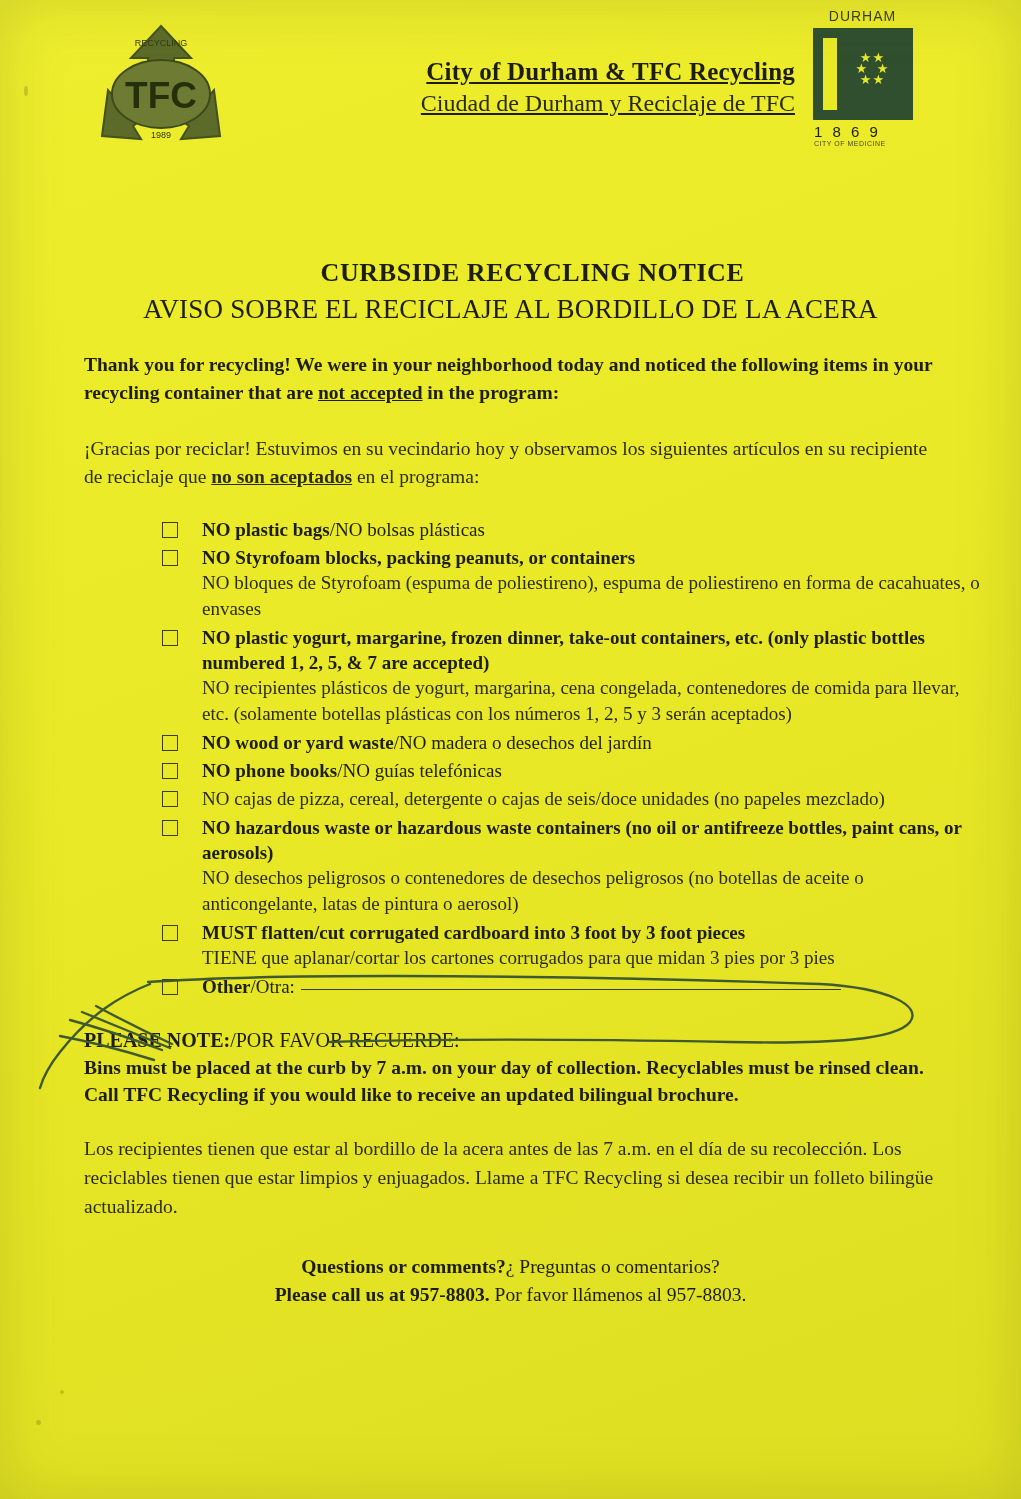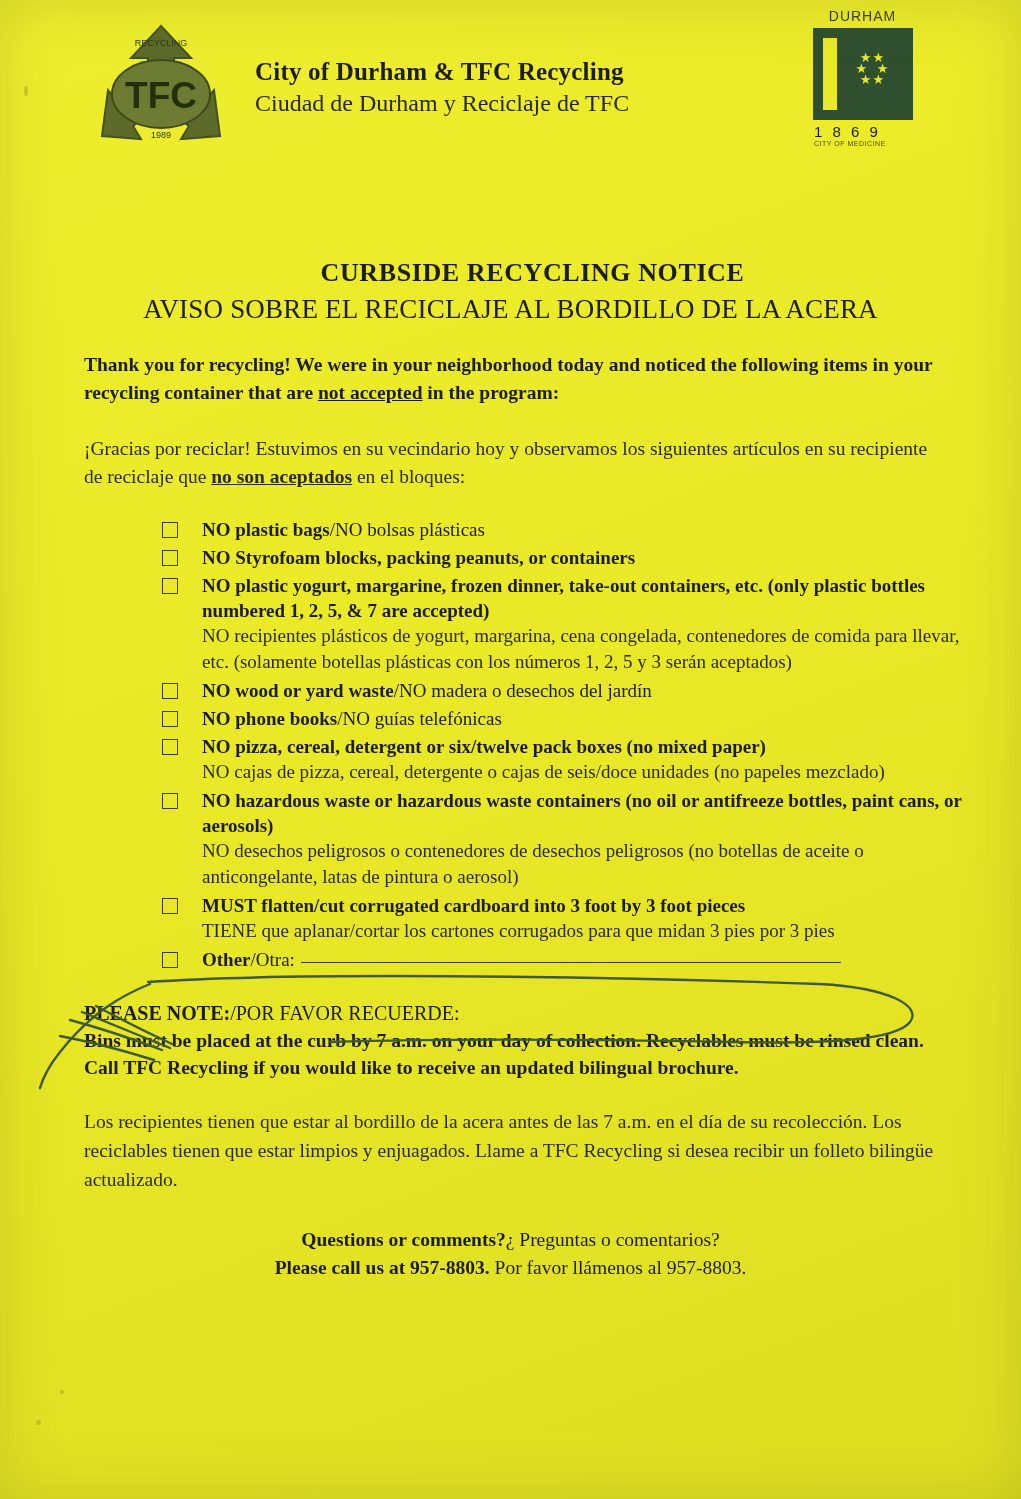--- a/index.html
+++ b/index.html
@@ -32,21 +32,22 @@
     top: 18px;
     width: 150px;
     height: 145px;
   }
   .logo svg { display: block; }
   .header-titles {
     position: absolute;
     left: 255px;
     top: 58px;
     width: 540px;
-    text-align: left;
+    text-align: right;
+    text-decoration: underline;
   }
   .title-en {
     font-weight: bold;
     font-size: 25px;
     letter-spacing: 0.2px;
   }
   .title-es {
     font-size: 24px;
     margin-top: 4px;
     color: #2a2a14;
@@ -258,53 +259,53 @@
     </div>
   </div>
 
   <div class="notice">
     <div class="notice-en">CURBSIDE RECYCLING NOTICE</div>
     <div class="notice-es">AVISO SOBRE EL RECICLAJE AL BORDILLO DE LA ACERA</div>
   </div>
 
   <div class="intro-en"><span>Thank you for recycling! We were in your neighborhood today and noticed the following items in your recycling container that are </span><u class="u">not accepted</u><span> in the program:</span></div>
 
-  <div class="intro-es"><span>¡Gracias por reciclar! Estuvimos en su vecindario hoy y observamos los siguientes artículos en su recipiente de reciclaje que </span><b><u class="u">no son aceptados</u></b><span> en el bloques:</span></div>
+  <div class="intro-es"><span>¡Gracias por reciclar! Estuvimos en su vecindario hoy y observamos los siguientes artículos en su recipiente de reciclaje que </span><b><u class="u">no son aceptados</u></b><span> en el programa:</span></div>
 
   <div class="list">
 
     <div class="item">
       <span class="box"></span>
       <div class="en"><span>NO plastic bags</span><span class="reg">/NO bolsas plásticas</span></div>
     </div>
 
     <div class="item">
       <span class="box"></span>
       <div class="en"><span>NO Styrofoam blocks, packing peanuts, or containers</span></div>
+      <div class="es">NO bloques de Styrofoam (espuma de poliestireno), espuma de poliestireno en forma de cacahuates, o envases</div>
     </div>
 
     <div class="item">
       <span class="box"></span>
       <div class="en"><span>NO plastic yogurt, margarine, frozen dinner, take-out containers, etc. (only plastic bottles numbered 1, 2, 5, &amp; 7 are accepted)</span></div>
       <div class="es">NO recipientes plásticos de yogurt, margarina, cena congelada, contenedores de comida para llevar, etc. (solamente botellas plásticas con los números 1, 2, 5 y 3 serán aceptados)</div>
     </div>
 
     <div class="item">
       <span class="box"></span>
       <div class="en"><span>NO wood or yard waste</span><span class="reg">/NO madera o desechos del jardín</span></div>
     </div>
 
     <div class="item">
       <span class="box"></span>
       <div class="en"><span>NO phone books</span><span class="reg">/NO guías telefónicas</span></div>
     </div>
 
     <div class="item">
       <span class="box"></span>
-      <div class="en"><span>NO pizza, cereal, detergent or six/twelve pack boxes (no mixed paper)</span></div>
       <div class="es">NO cajas de pizza, cereal, detergente o cajas de seis/doce unidades (no papeles mezclado)</div>
     </div>
 
     <div class="item">
       <span class="box"></span>
       <div class="en"><span>NO hazardous waste or hazardous waste containers (no oil or antifreeze bottles, paint cans, or aerosols)</span></div>
       <div class="es">NO desechos peligrosos o contenedores de desechos peligrosos (no botellas de aceite o anticongelante, latas de pintura o aerosol)</div>
     </div>
 
     <div class="item">

